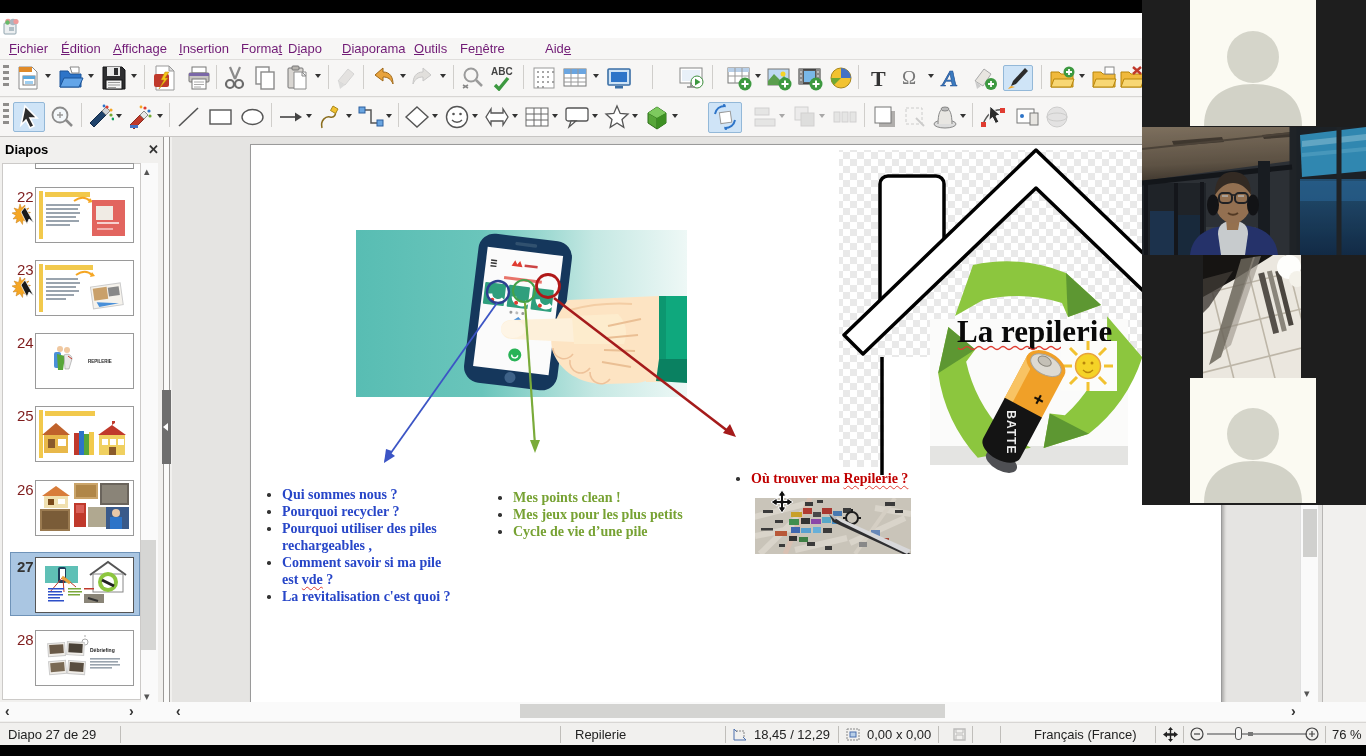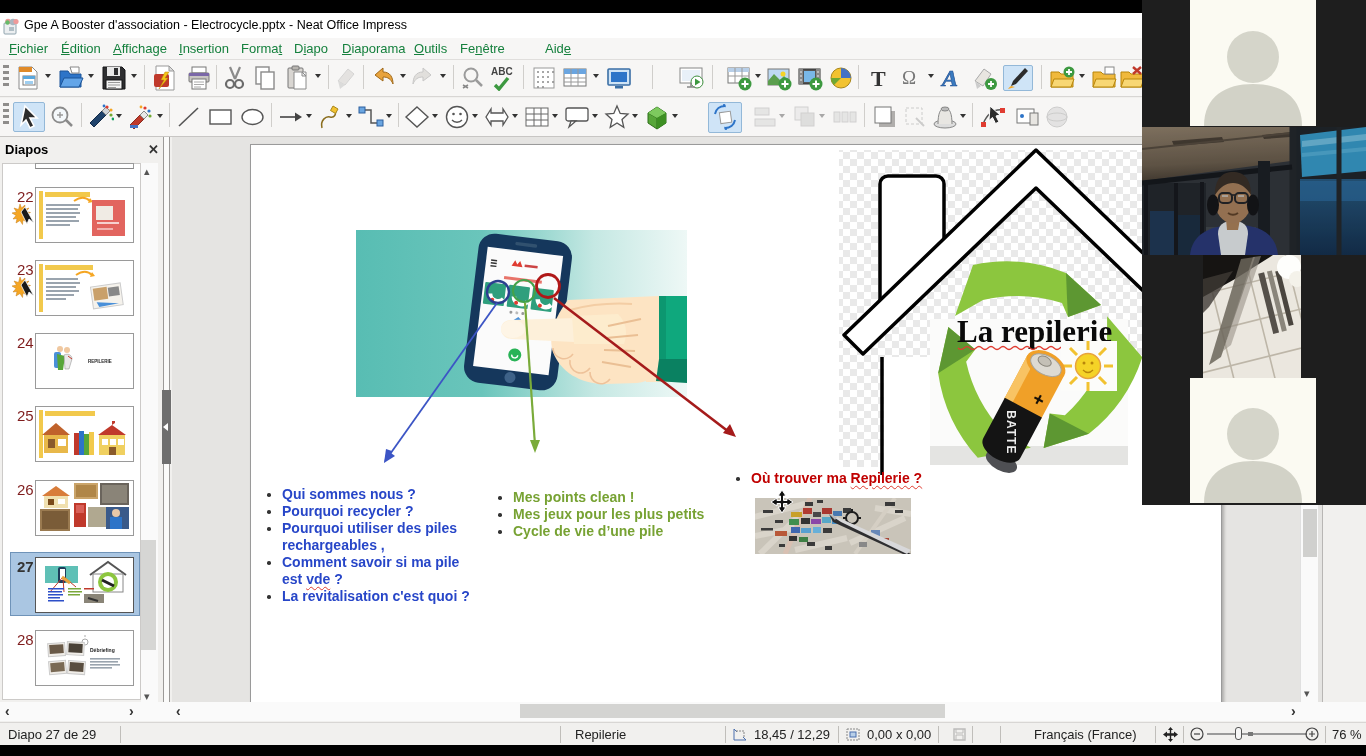--- a/index.html
+++ b/index.html
@@ -5,21 +5,21 @@
   * { margin:0; padding:0; box-sizing:border-box; }
   html,body { width:1366px; height:756px; overflow:hidden; background:#000; }
   body { font-family:"Liberation Sans", sans-serif; }
   #screen { position:absolute; top:0; left:0; width:1366px; height:756px; background:#000; }
   #app { position:absolute; top:13px; left:0; width:1366px; height:732px; background:#f1f0ee; }
   
   #titlebar { position:absolute; top:0; left:0; width:1366px; height:25px; background:#ffffff; }
   #titletext { position:absolute; left:24px; top:5px; font-size:12.5px; color:#000; white-space:nowrap; }
   
   #menubar { position:absolute; top:25px; left:0; width:1366px; height:22px; background:#f7f6f5; border-bottom:1px solid #e0dedc; }
-  .menu { position:absolute; top:3px; font-size:13px; color:#15803d; }
+  .menu { position:absolute; top:3px; font-size:13px; color:#701a75; }
   .menu u { text-decoration:underline; }
   
   #toolbar1 { position:absolute; top:47px; left:0; width:1366px; height:37px; background:#f7f6f5; border-bottom:1px solid #d8d6d4; }
   #toolbar2 { position:absolute; top:85px; left:0; width:1366px; height:39px; background:#f7f6f5; border-bottom:1px solid #c8c6c4; }
   .tbi { position:absolute; top:5px; width:26px; height:26px; }
   .grip { position:absolute; left:3px; top:5px; width:6px; height:24px;
      background:repeating-linear-gradient(180deg,#8f8d8b 0 2.5px, transparent 2.5px 6px); }
   .tsep { position:absolute; top:5px; width:1px; height:24px; background:#d0cecb; }
   .darr { position:absolute; top:14px; width:0; height:0; border-left:3.5px solid transparent; border-right:3.5px solid transparent; border-top:4px solid #333; }
   .hl { background:#cfe4f7; border:1px solid #93b8d8; border-radius:2px; }
@@ -39,21 +39,21 @@
   #sel27 { position:absolute; left:10px; top:415px; width:130px; height:64px; background:#aac6e2; border:1px solid #6f93b8; }
   
   #splitter { position:absolute; left:163px; top:0; width:7px; height:565px; border-left:1px solid #9c9a98; border-right:1px solid #9c9a98; background:#fbfbfa; }
   #splitgrab { position:absolute; left:162px; top:253px; width:9px; height:74px; background:#6e6e6e; }
   #splitgrab:after { content:""; position:absolute; left:1px; top:33px; border-top:4px solid transparent; border-bottom:4px solid transparent; border-right:5px solid #fff; }
   
   #workspace { position:absolute; left:172px; top:0; width:1128px; height:565px; background:#e5e4e2; }
   #slide { position:absolute; left:78px; top:7px; width:972px; height:561px; background:#fff; border:1px solid #9a9a9a; box-shadow:2px 2px 3px rgba(0,0,0,0.25); overflow:hidden; }
   
   .stext { position:absolute; font-weight:bold; font-size:14px; line-height:17px; }
-  .li { position:relative; padding-left:21px; }
+  .li { position:relative; padding-left:21px;font-family:Liberation Serif, serif; }
   .b { position:absolute; left:6px; top:7px; width:3.5px; height:3.5px; border-radius:50%; background:#333; }
   .wavy { text-decoration:underline; text-decoration-style:wavy; text-decoration-color:#e03c31; text-decoration-thickness:1px; text-underline-offset:2px; }
   
   #vscroll { position:absolute; left:1300px; top:0; width:18px; height:565px; background:#fafafa; border-left:1px solid #e0e0e0; }
   #vscrollthumb { position:absolute; left:2px; top:372px; width:14px; height:48px; background:#d0d0ce; }
   #sidebarstrip { position:absolute; left:1322px; top:0; width:44px; height:565px; background:#f1f0ee; border-left:1px solid #b8b6b4; }
   
   #hscrollrow { position:absolute; top:689px; left:0; width:1366px; height:19px; background:#fafafa; }
   
   #statusbar { position:absolute; top:709px; left:0; width:1366px; height:23px; background:#f1f0ee; border-top:1px solid #d8d6d4; font-size:13px; color:#222; }
@@ -68,29 +68,28 @@
  <div id="app">
   <div id="titlebar">
     <svg style="position:absolute;left:3px;top:5px" width="17" height="17" viewBox="0 0 17 17">
       <rect x="1" y="5" width="12" height="11" rx="1" fill="#eceff1" stroke="#90a4ae"></rect>
       <circle cx="5" cy="3.5" r="2.8" fill="#ef9a9a"></circle>
       <circle cx="10" cy="4" r="3.2" fill="#aab6c0"></circle>
       <circle cx="4.5" cy="4.5" r="2.2" fill="#66bb6a"></circle>
       <circle cx="13" cy="3.5" r="2.6" fill="#ef9a9a"></circle>
       <rect x="6" y="9" width="5" height="4" fill="#b0bec5"></rect>
     </svg>
-    <span id="titletext">Gpe A Booster d'association - Electrocycle.pptx - Neat Office Impress</span>
   </div>
   <div id="menubar">
     <span class="menu" style="left:9px"><u>F</u>ichier</span>
     <span class="menu" style="left:61px"><u>É</u>dition</span>
     <span class="menu" style="left:113px"><u>A</u>ffichage</span>
     <span class="menu" style="left:179px"><u>I</u>nsertion</span>
     <span class="menu" style="left:241px">Forma<u>t</u></span>
-    <span class="menu" style="left:294px">D<u>i</u>apo</span>
+    <span class="menu" style="left:288px">D<u>i</u>apo</span>
     <span class="menu" style="left:342px"><u>D</u>iaporama</span>
     <span class="menu" style="left:414px"><u>O</u>utils</span>
     <span class="menu" style="left:460px">Fe<u>n</u>être</span>
     <span class="menu" style="left:545px">Aid<u>e</u></span>
   </div>
   <div id="toolbar1">
         <div class="grip"></div>
     <svg class="tbi" style="left:15px" width="26" height="26" viewBox="0 0 26 26">
           <path d="M4 2h13l5 5v17H4z" fill="#fff" stroke="#8a8a8a"></path>
           <path d="M4 2h13v5H4z" fill="#e08a28"></path>

